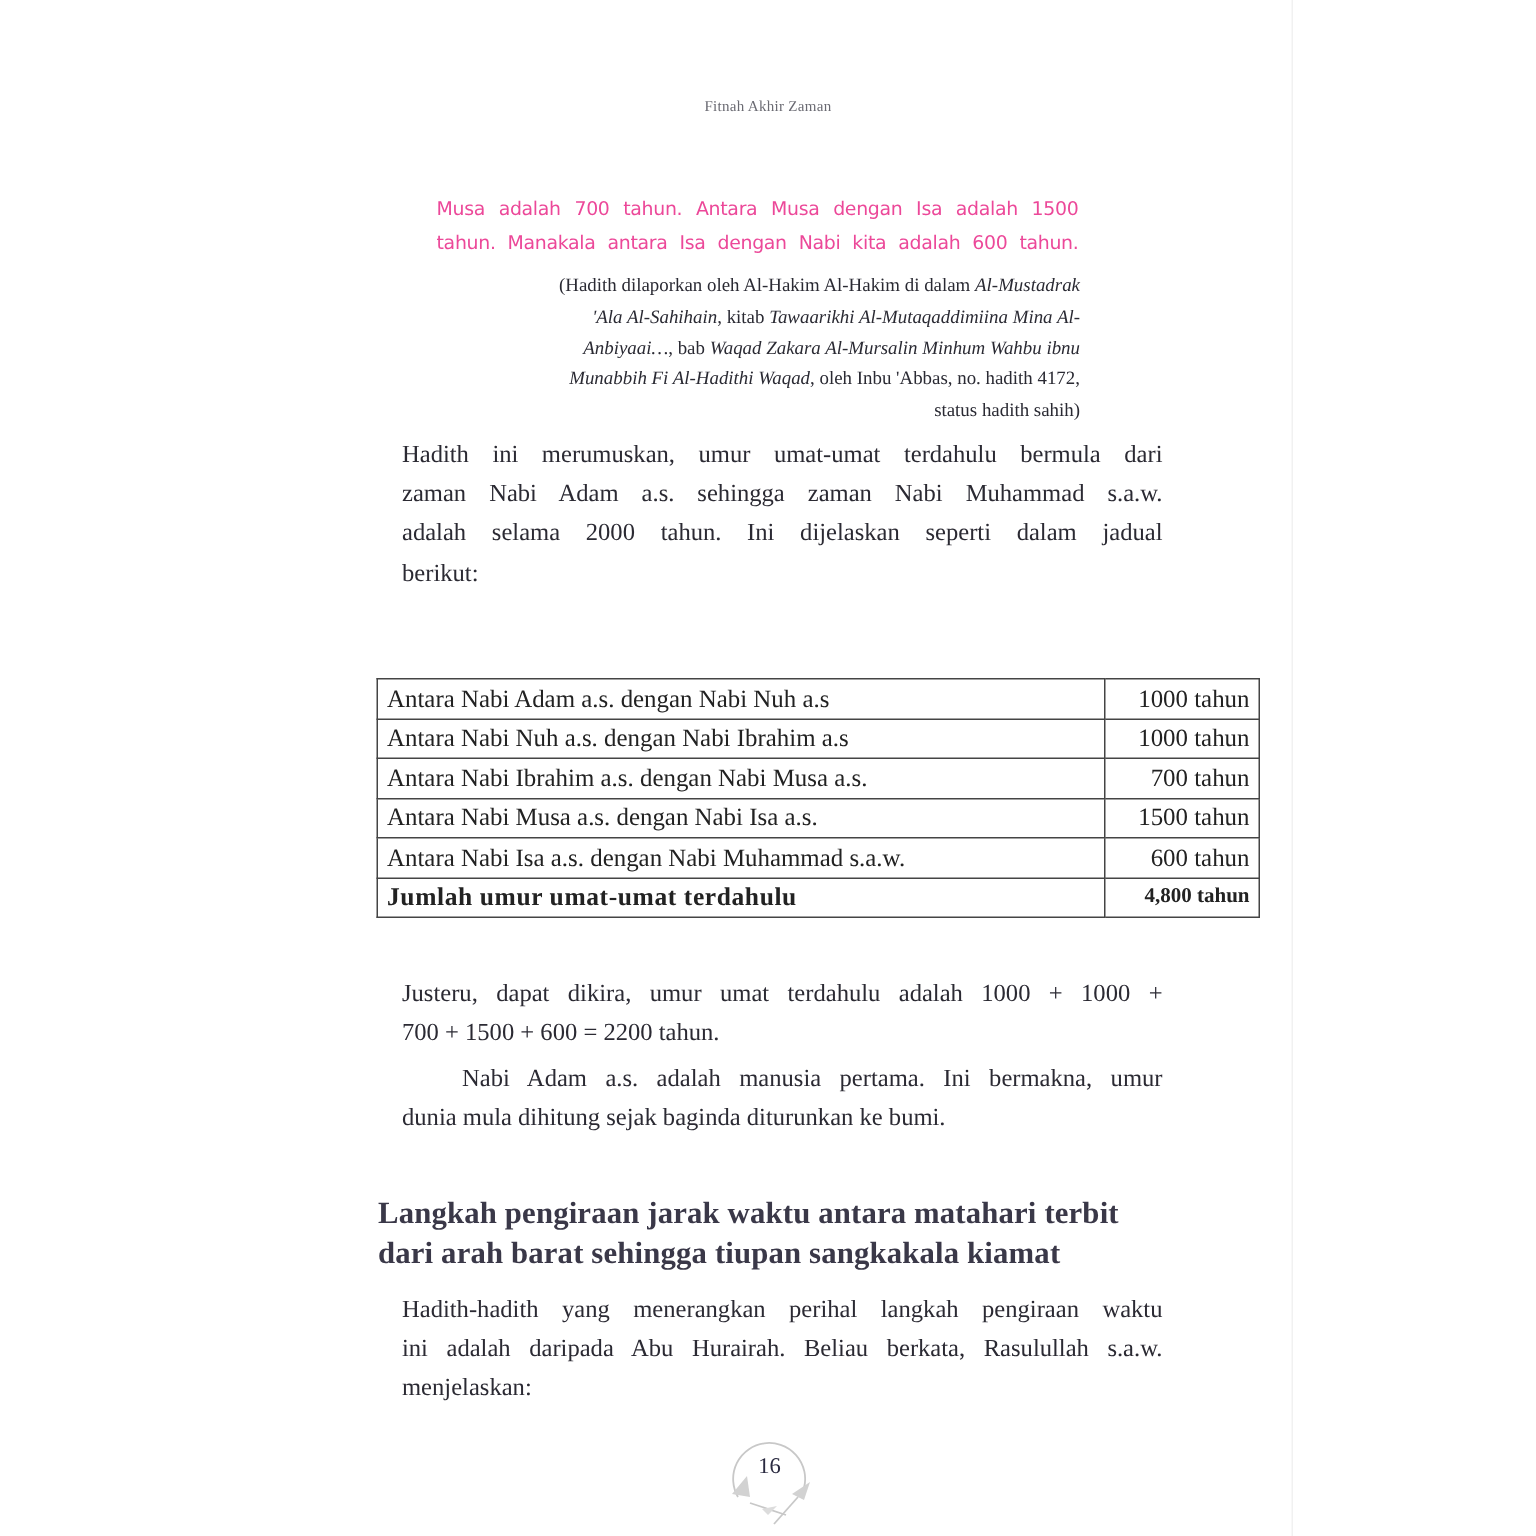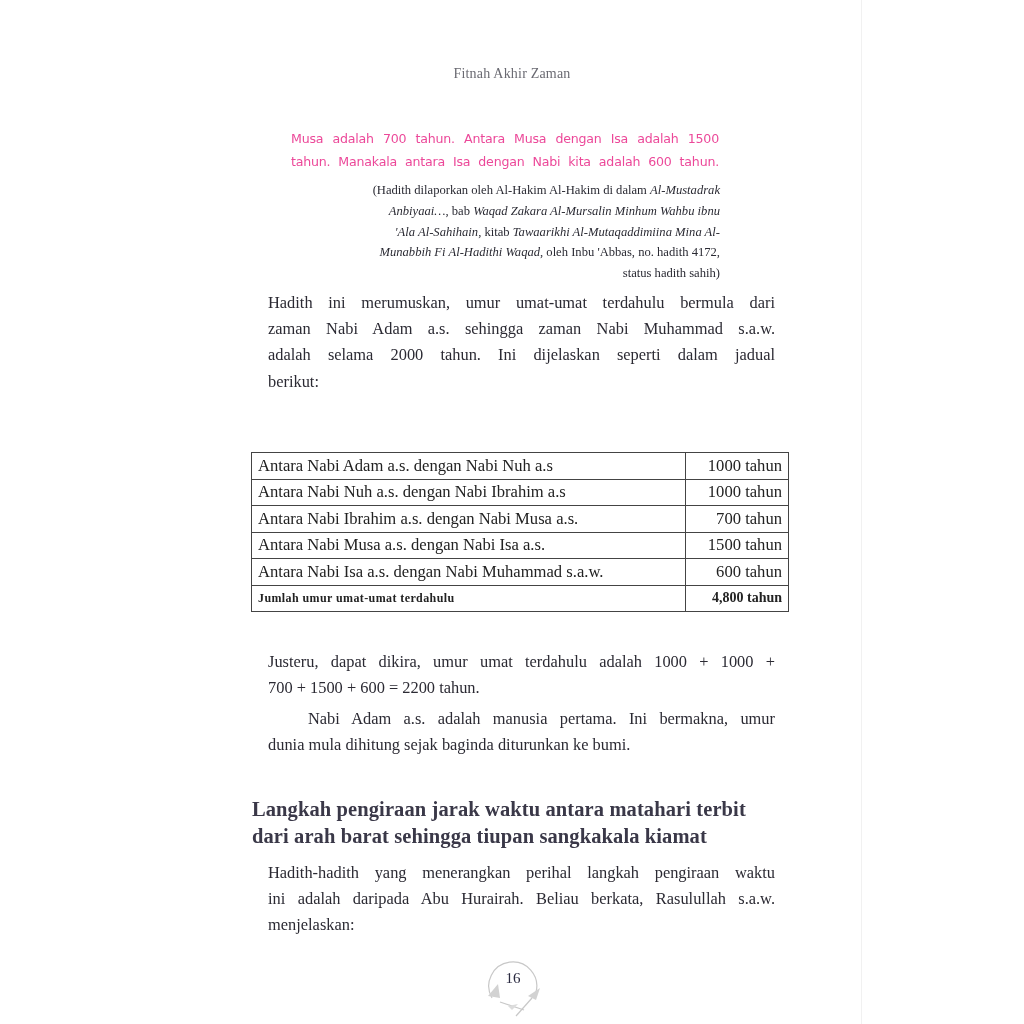--- a/index.html
+++ b/index.html
@@ -3,21 +3,21 @@
 <meta charset="utf-8">
 <style>
   html, body { margin: 0; padding: 0; }
   body {
     width: 1024px; height: 1024px; background: #ffffff; position: relative; overflow: hidden;
     font-family: "DejaVu Serif", serif; color: #2a2a33;
   }
   .page-edge { position: absolute; left: 861px; top: 0; width: 1px; height: 1024px; background: #f1f1f1; }
   .running-header {
     position: absolute; top: 66px; left: 0; width: 1024px; text-align: center;
-    font-family: "Liberation Serif", serif; font-size: 14px; color: #6a6a72; letter-spacing: 0.2px;
+    font-family: "Liberation Serif", serif; font-size: 10px; color: #6a6a72; letter-spacing: 0.2px;
   }
   .quote {
     position: absolute; left: 291px; width: 428px; top: 127px;
     font-family: "DejaVu Sans", sans-serif; font-size: 12.6px; line-height: 23px; color: #ec4899;
     text-align: justify; text-align-last: justify; letter-spacing: -0.2px;
   }
   .quote span { display: block; }
   .citation {
     position: absolute; left: 290px; width: 430px; top: 180px;
     font-family: "Liberation Serif", serif; font-size: 12.6px; line-height: 20.8px; color: #2a2a33;
@@ -29,27 +29,27 @@
     font-family: "Liberation Serif", serif; font-size: 16.4px; line-height: 26.2px; color: #2b2a33;
     text-align: justify;
   }
   .para .ln { display: block; text-align: justify; text-align-last: justify; }
   .para .ln.last { text-align-last: left; }
   .p1 { top: 290px; }
   .p2 { top: 649px; }
   .p3 { top: 706px; }
   .indent { padding-left: 40px; }
   table.jadual {
-    position: absolute; left: 251px; top: 452px; width: 538px; border-collapse: collapse;
+    position: absolute; left: 251px; top: 452px; width: 589px; border-collapse: collapse;
     font-family: "Liberation Serif", serif; font-size: 16.6px; color: #222;
     border: 1.5px solid #333;
   }
   table.jadual td { border: 1px solid #444; height: 25.5px; padding: 0 6px; white-space: nowrap; }
   table.jadual td.val { text-align: right; width: 90px; }
-  table.jadual tr.total td { font-weight: bold; font-size: 12px; letter-spacing: 0.4px; }
+  table.jadual tr.total td { font-weight: bold; font-size: 17px; letter-spacing: 0.4px; }
   table.jadual tr.total td.val { font-size: 14px; letter-spacing: 0; }
   .heading {
     position: absolute; left: 252px; top: 796px; width: 520px;
     font-family: "Liberation Serif", serif; font-size: 20.5px; line-height: 27px; font-weight: bold; color: #3a3848;
     letter-spacing: 0.1px;
   }
   .heading span { display: block; }
   .p4 { top: 860px; }
   .page-number-wrap { position: absolute; left: 478px; top: 954px; width: 70px; height: 66px; }
   .page-number {
@@ -64,22 +64,22 @@
 
 <div class="running-header">Fitnah Akhir Zaman</div>
 
 <div class="quote">
   <span>Musa adalah 700 tahun. Antara Musa dengan Isa adalah 1500</span>
   <span style="text-align-last:justify">tahun. Manakala antara Isa dengan Nabi kita adalah 600 tahun.</span>
 </div>
 
 <div class="citation">
   <div><span>(Hadith dilaporkan oleh Al-Hakim Al-Hakim di dalam </span><i>Al-Mustadrak</i></div>
+  <div><i>'Ala Al-Sahihain</i><span>, kitab </span><i>Tawaarikhi Al-Mutaqaddimiina Mina Al-</i></div>
   <div><i>Anbiyaai…</i><span>, bab </span><i>Waqad Zakara Al-Mursalin Minhum Wahbu ibnu</i></div>
-  <div><i>'Ala Al-Sahihain</i><span>, kitab </span><i>Tawaarikhi Al-Mutaqaddimiina Mina Al-</i></div>
   <div><i>Munabbih Fi Al-Hadithi Waqad</i><span>, oleh Inbu 'Abbas, no. hadith 4172,</span></div>
   <div><span>status hadith sahih)</span></div>
 </div>
 
 <div class="para p1">
   <span class="ln">Hadith ini merumuskan, umur umat-umat terdahulu bermula dari</span>
   <span class="ln">zaman Nabi Adam a.s. sehingga zaman Nabi Muhammad s.a.w.</span>
   <span class="ln">adalah selama 2000 tahun. Ini dijelaskan seperti dalam jadual</span>
   <span class="ln last">berikut:</span>
 </div>

